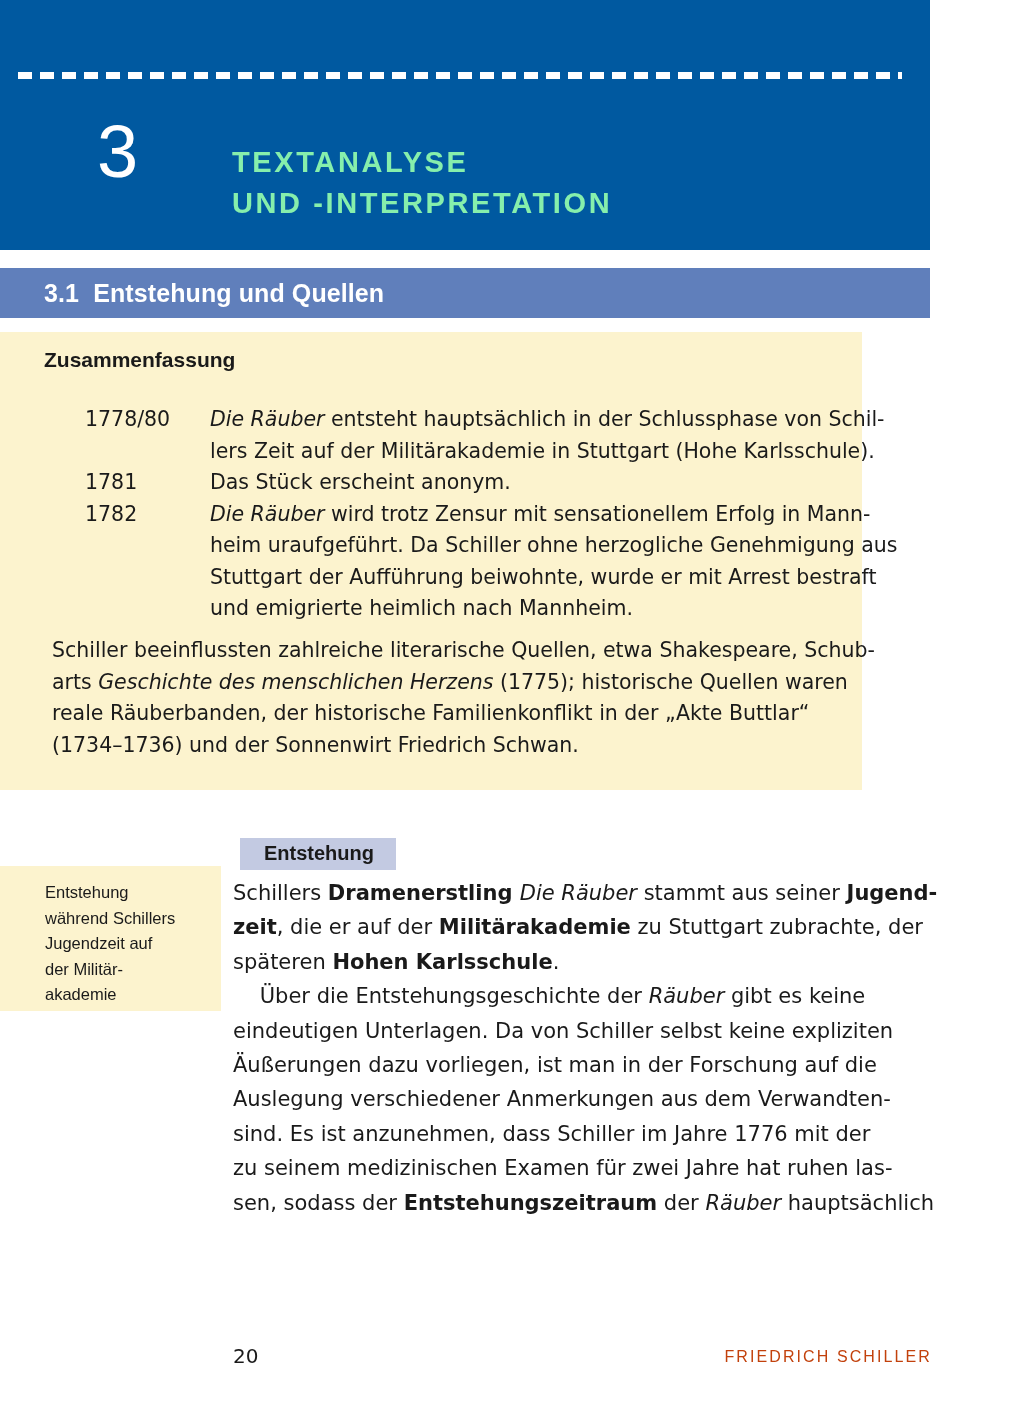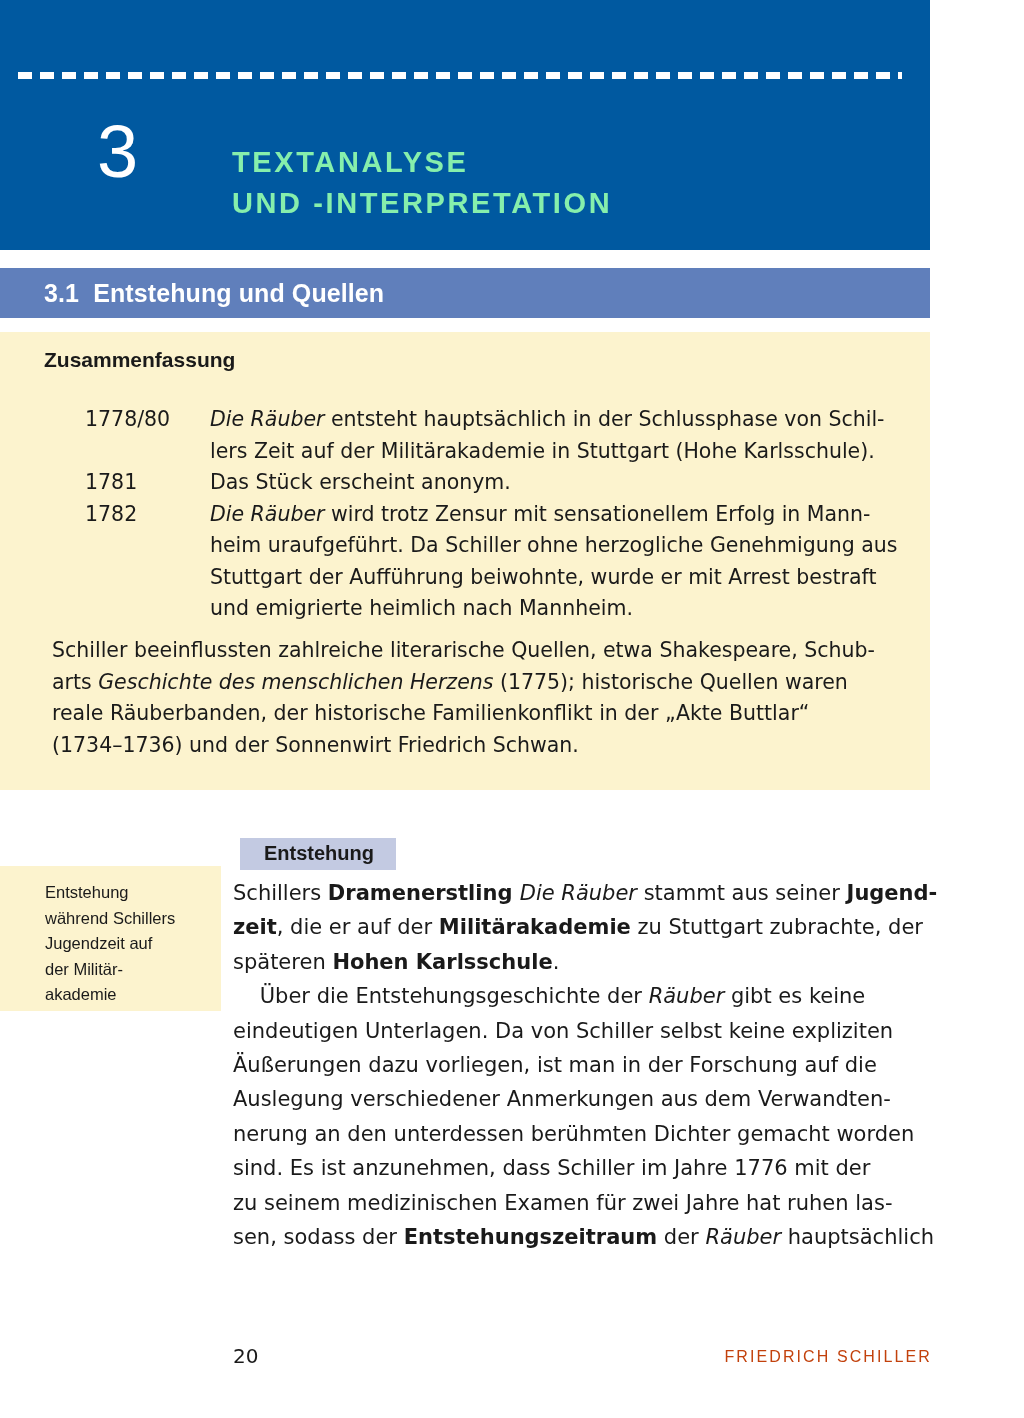--- a/index.html
+++ b/index.html
@@ -80,21 +80,21 @@
     color: #ffffff;
     white-space: pre;
     letter-spacing: 0.1px;
   }
 
   
   .summary-box {
     position: absolute;
     left: 0;
     top: 332px;
-    width: 930px;
+    width: 862px;
     height: 458px;
     background: #fcf3ce;
   }
   .summary-title {
     position: absolute;
     left: 44px;
     top: 16px;
     font-family: "Liberation Sans", sans-serif;
     font-size: 21px;
     font-weight: bold;
@@ -269,21 +269,20 @@
   <div id="p1">
       <span class="ln">Schillers <b>Dramenerstling </b><span class="it">Die Räuber</span> stammt aus seiner <b>Jugend-</b></span>
       <span class="ln"><b>zeit</b>, die er auf der <b>Militärakademie</b> zu Stuttgart zubrachte, der</span>
       <span class="ln">späteren <b>Hohen Karlsschule</b>.</span>
     </div>
   <div id="p2">
       <span class="ln">    Über die Entstehungsgeschichte der <span class="it">Räuber</span> gibt es keine</span>
       <span class="ln">eindeutigen Unterlagen. Da von Schiller selbst keine expliziten</span>
       <span class="ln">Äußerungen dazu vorliegen, ist man in der Forschung auf die</span>
       <span class="ln">Auslegung verschiedener Anmerkungen aus dem Verwandten-</span>
-      <span class="ln">nerung an den unterdessen berühmten Dichter gemacht worden</span>
       <span class="ln">sind. Es ist anzunehmen, dass Schiller im Jahre 1776 mit der</span>
       <span class="ln">zu seinem medizinischen Examen für zwei Jahre hat ruhen las-</span>
       <span class="ln">sen, sodass der <b>Entstehungszeitraum</b> der <span class="it">Räuber</span> hauptsächlich</span>
     </div>
 </div>
 
 <div class="footer-page">20</div>
 <div class="footer-book">FRIEDRICH SCHILLER</div>
 
 </body></html>

